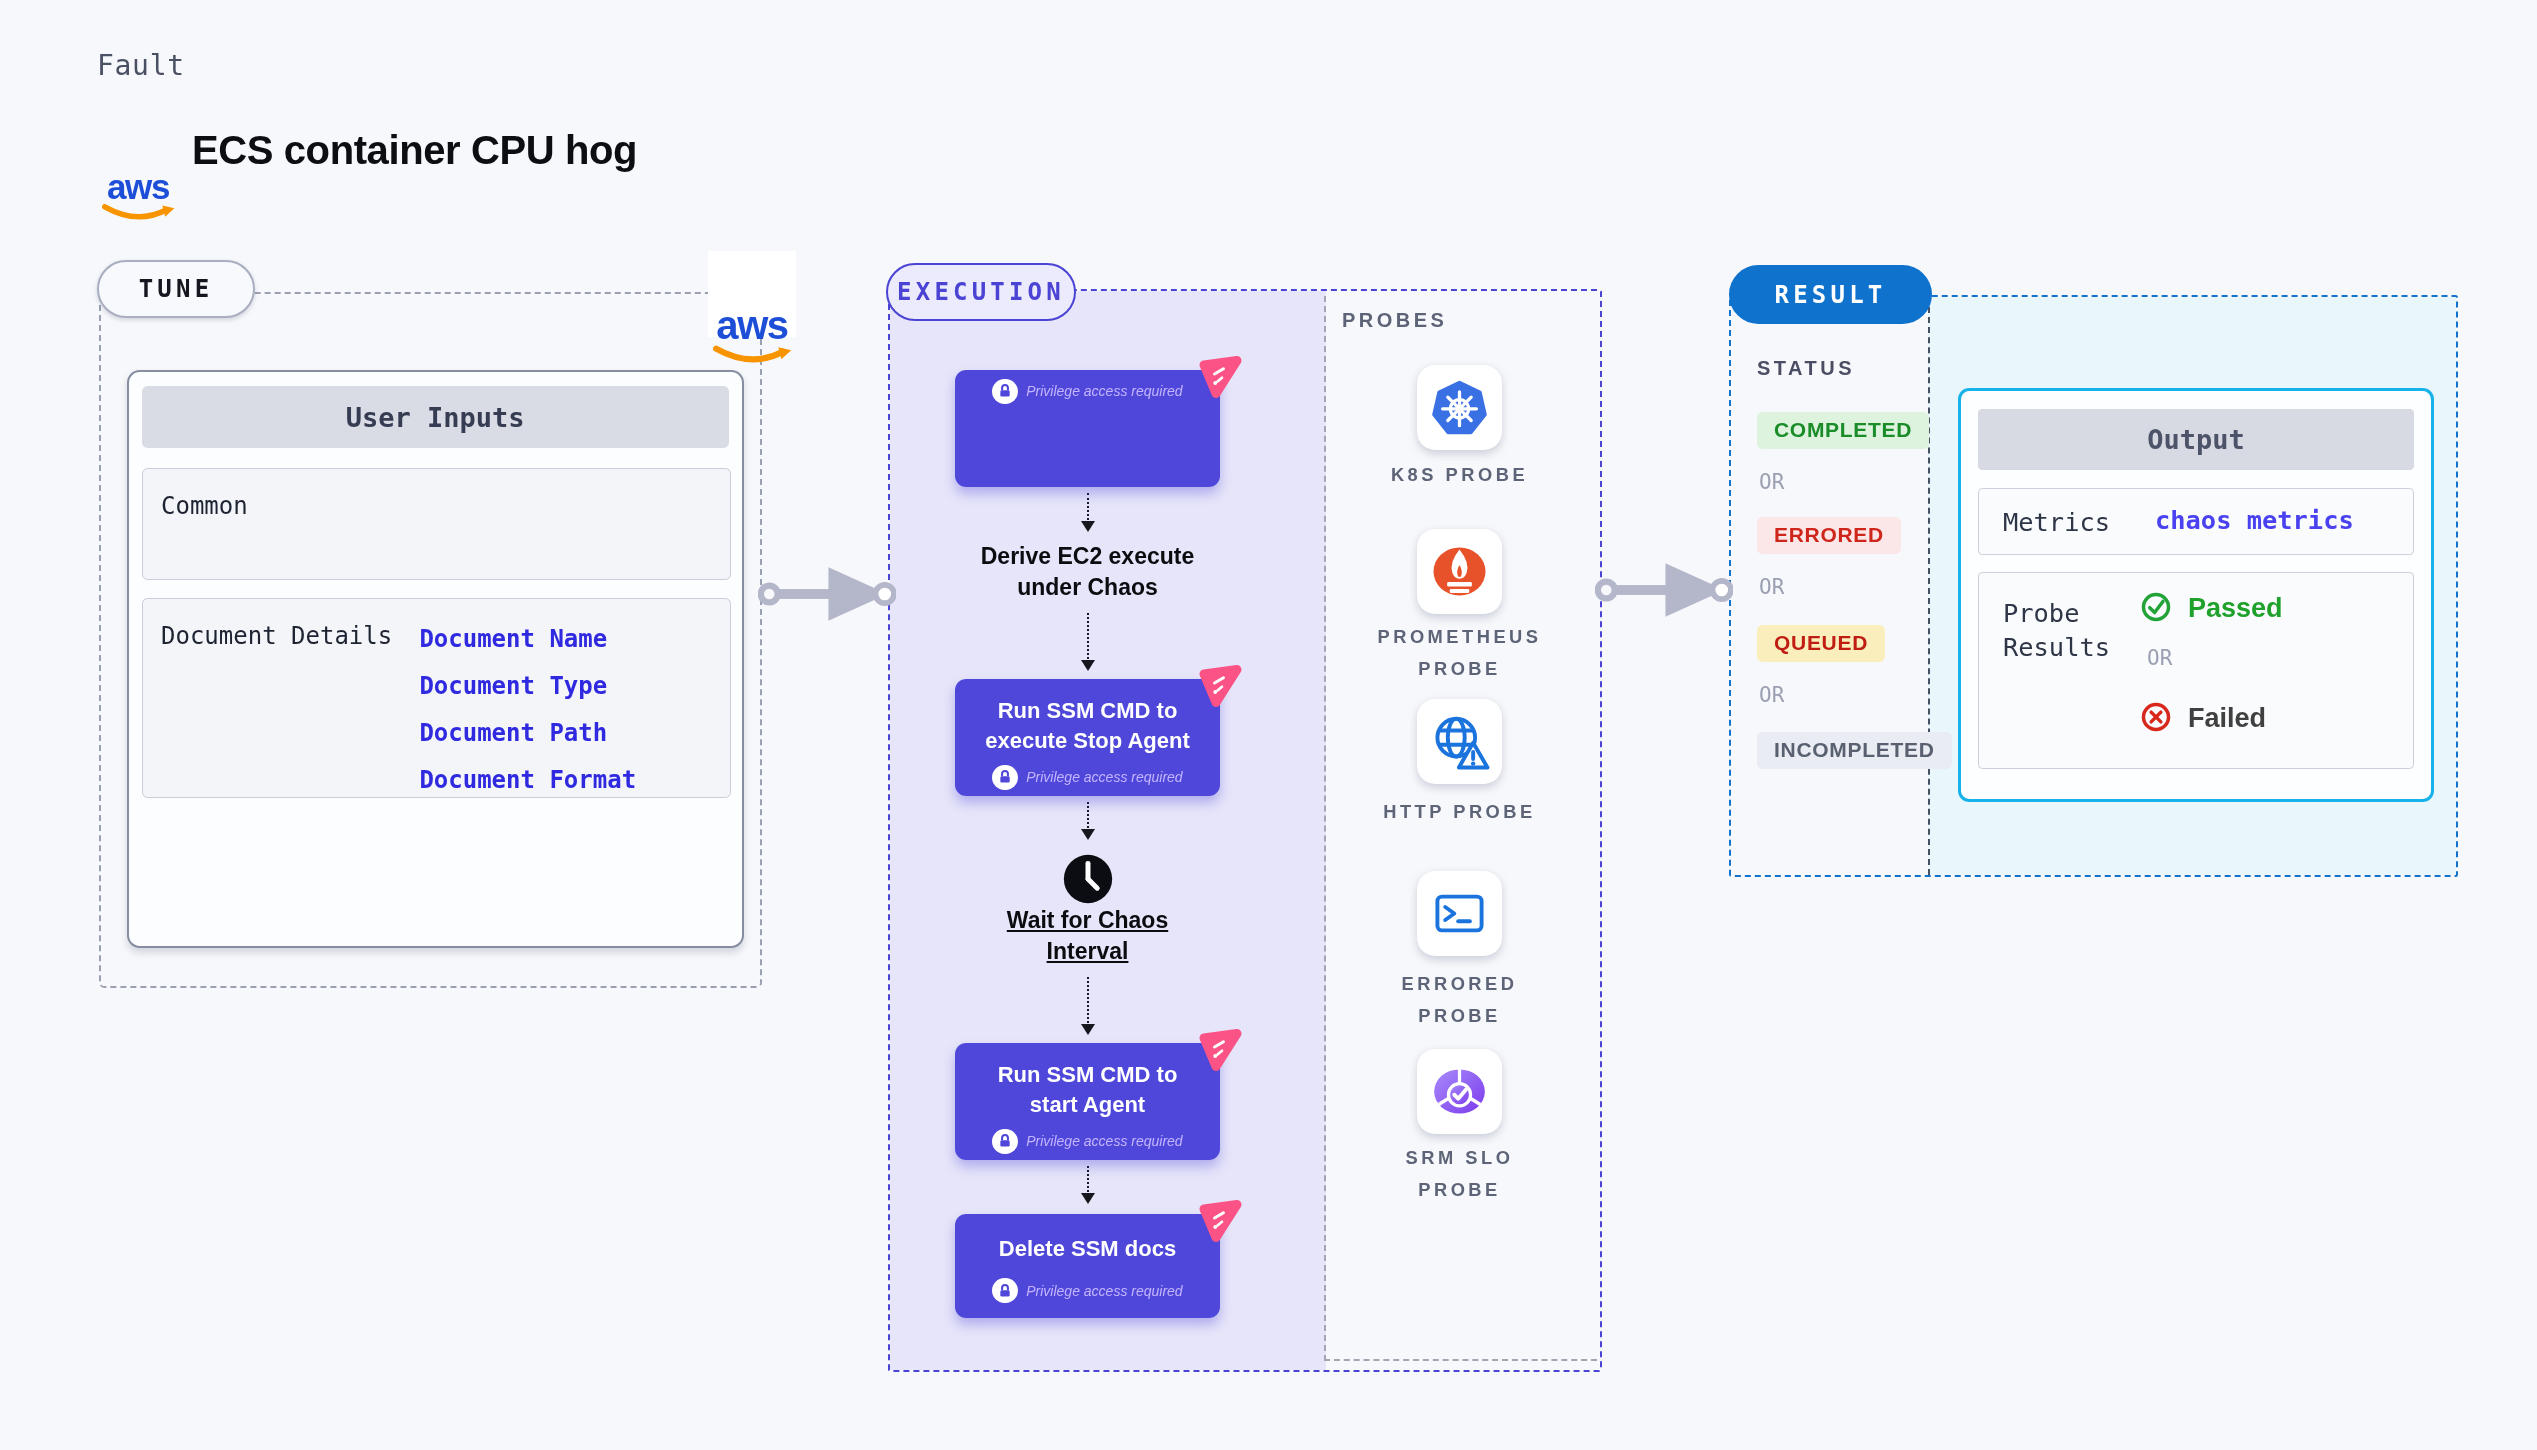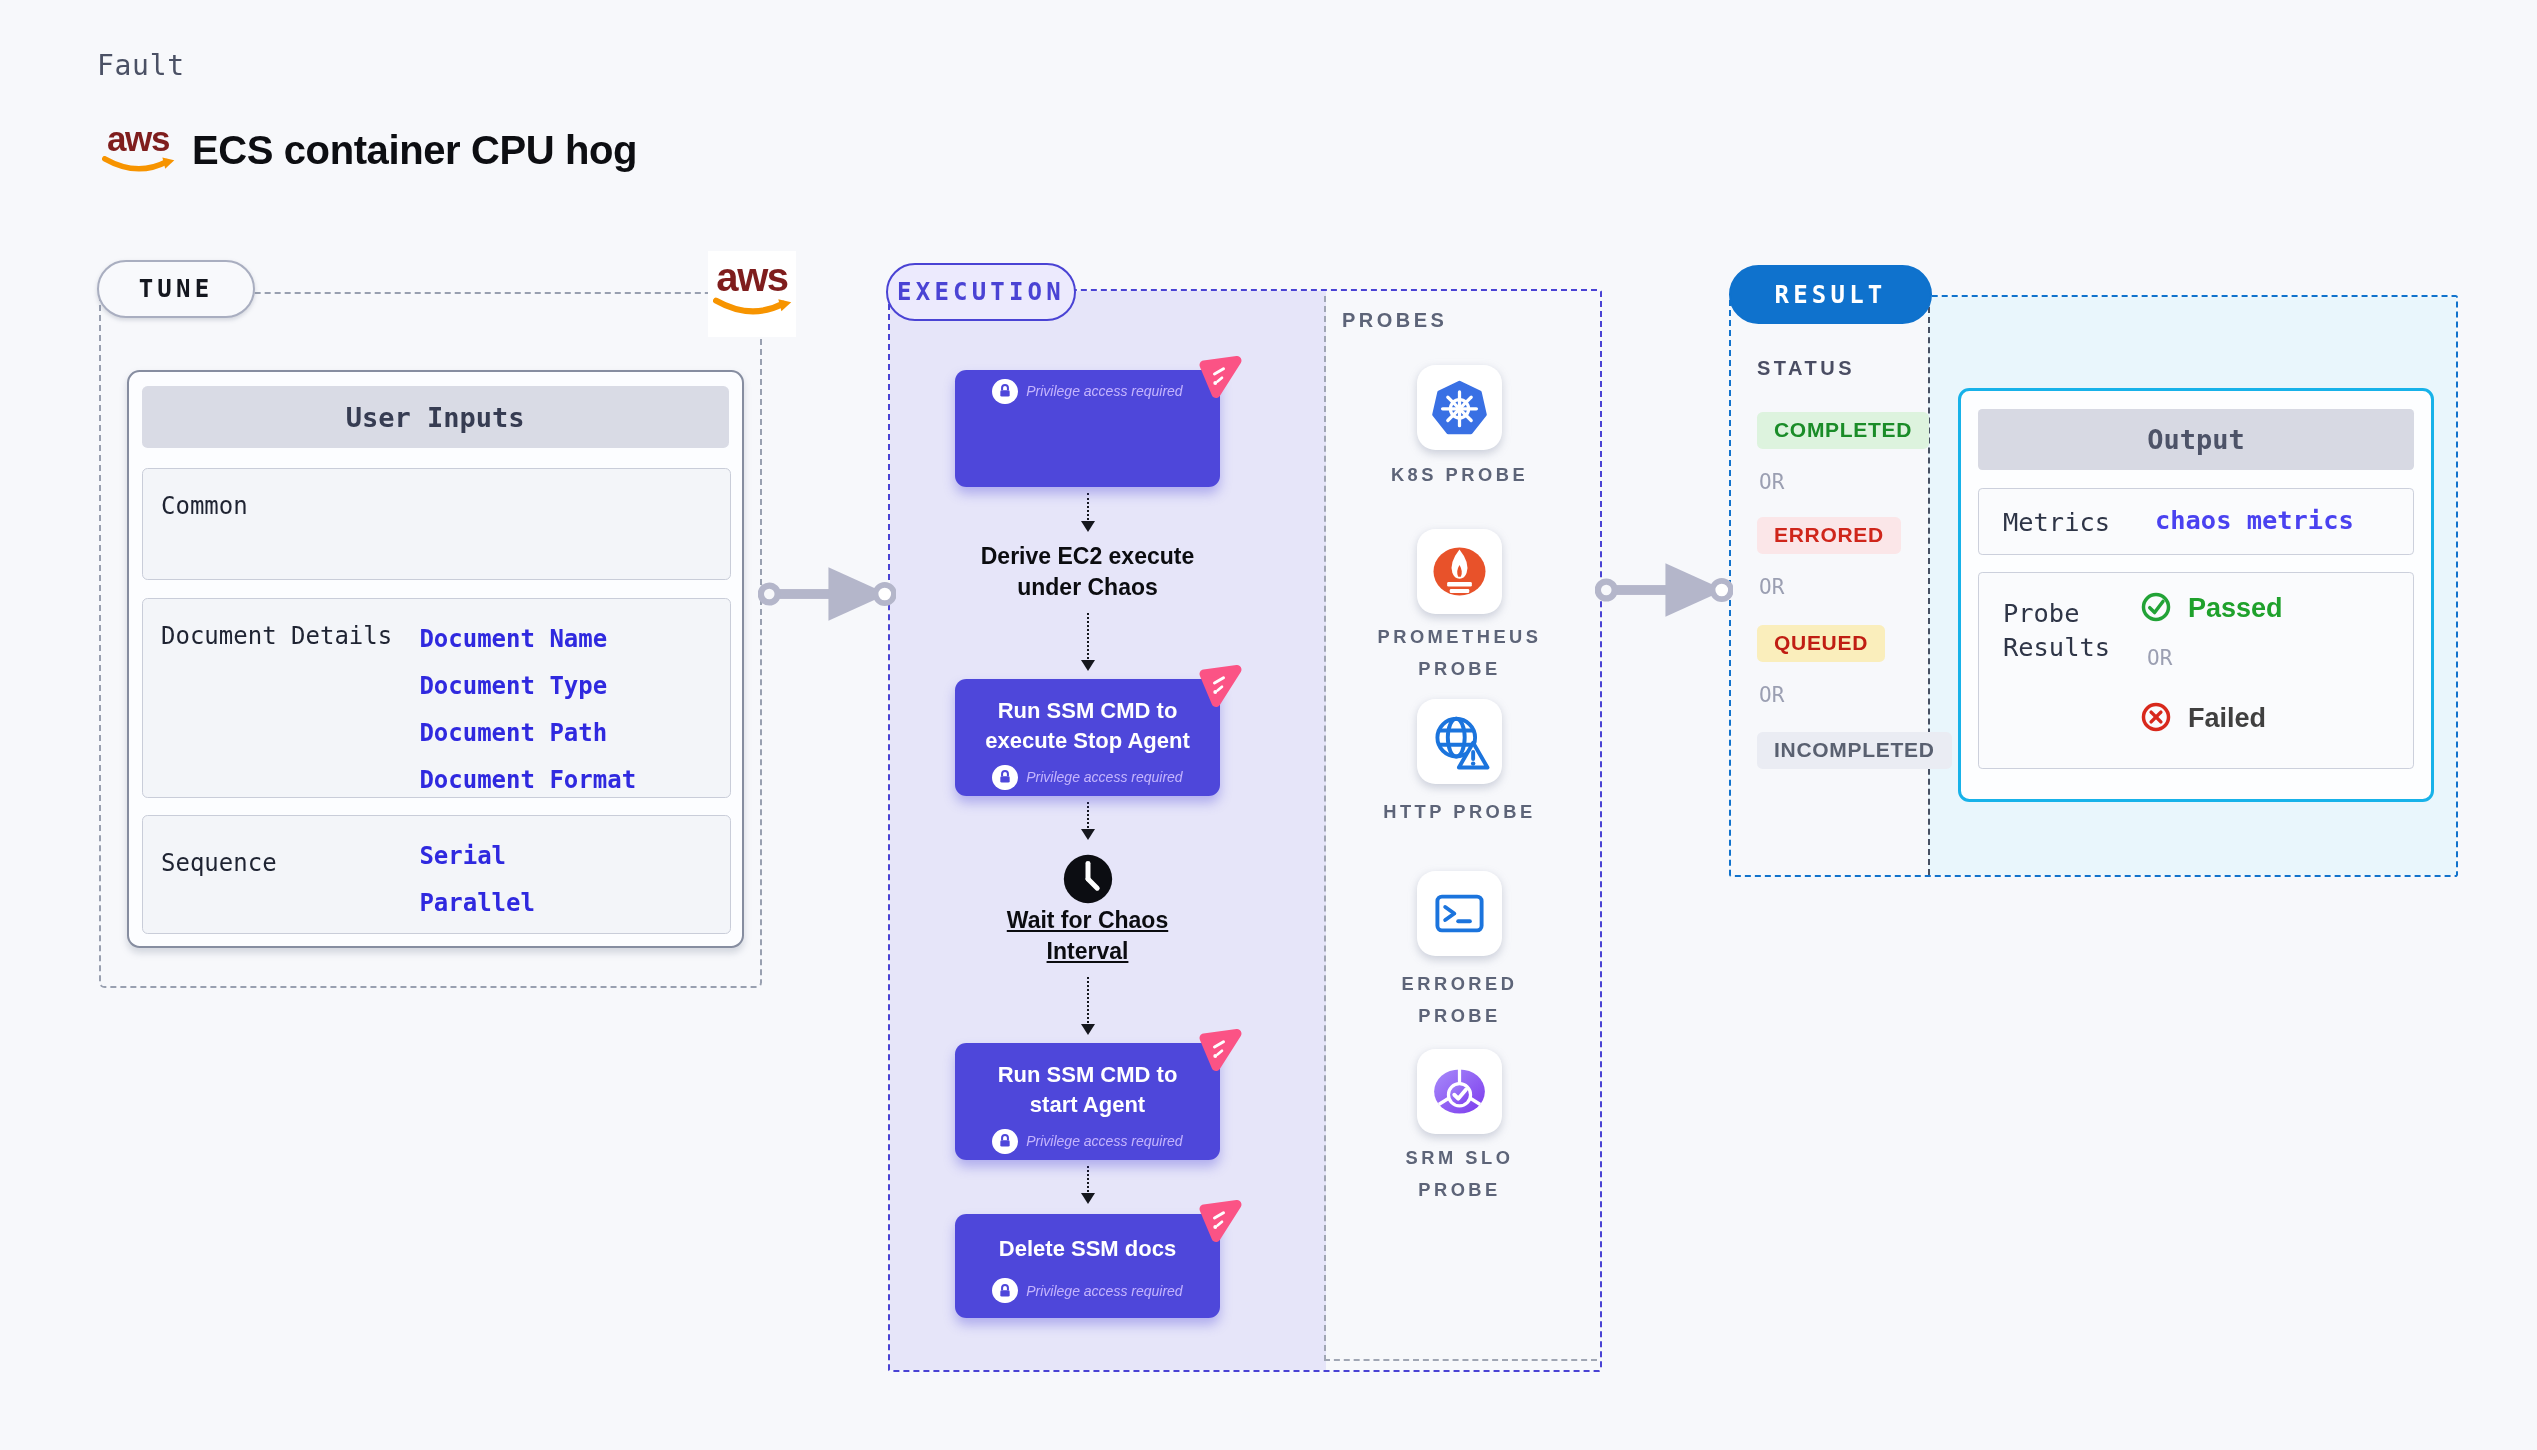--- a/index.html
+++ b/index.html
@@ -5,21 +5,21 @@
   html,body{margin:0;padding:0;background:#f7f8fb;}
   #stage{position:relative;width:2538px;height:1451px;background:#f7f8fb;overflow:hidden;
          font-family:"Liberation Sans",sans-serif;border-radius:11px;}
   .abs{position:absolute;}
   .mono{font-family:"DejaVu Sans Mono","Liberation Mono",monospace;}
 
   
   .kicker{font-size:28px;color:#4b5165;font-weight:500;letter-spacing:0.7px;}
   .page-title{font-size:40px;font-weight:700;color:#0d0e12;letter-spacing:-0.4px;}
   .aws-logo{display:flex;flex-direction:column;align-items:center;line-height:1;}
-  .aws-word{font-weight:700;color:#7f1d1d;letter-spacing:-1.4px;}
+  .aws-word{font-weight:700;color:#1d4ed8;letter-spacing:-1.4px;margin-top:48px;}
 
   
   .pill{display:flex;align-items:center;justify-content:center;border-radius:31px;
         font-weight:700;font-size:24px;letter-spacing:4.2px;z-index:6;}
   .pill-tune{background:#f8f9fc;border:2.1px solid #a9aec0;color:#14171f;box-shadow:0 2.1px 4.2px rgba(100,108,130,.25);}
   .pill-exec{background:#eceafd;border:2.8px solid #4a43d4;color:#4a43d4;}
   .pill-result{background:#0f72cd;border:2.8px solid #0f72cd;color:#ffffff;}
 
   
   .frame{border-radius:5.6px;z-index:1;}
@@ -121,27 +121,20 @@
     <div class="abs ui-row" style="left:12.7px;top:226px;width:587px;height:198px;">
       <div class="ui-row-label mono">Document Details</div>
       <div class="ui-row-vals">
         <div class="ui-val mono">Document Name</div>
         <div class="ui-val mono">Document Type</div>
         <div class="ui-val mono">Document Path</div>
         <div class="ui-val mono">Document Format</div>
       </div>
     </div>
 
-    <div class="abs ui-row" style="left:12.7px;top:443px;width:587px;height:117px;">
-      <div class="ui-row-label mono" style="padding-top:31px;">Sequence</div>
-      <div class="ui-row-vals">
-        <div class="ui-val mono">Serial</div>
-        <div class="ui-val mono">Parallel</div>
-      </div>
-    </div>
   </div>
 
   <svg class="abs big-arrow" style="left:758px;top:560px;" width="138" height="68" viewBox="0 0 196 96">
     <rect x="16" y="41" width="86" height="14" fill="#b4b6ca"></rect>
     <polygon points="100,10 100,86 184,48" fill="#b4b6ca"></polygon>
     <circle cx="16" cy="48" r="12" fill="#f7f8fb" stroke="#b4b6ca" stroke-width="9"></circle>
     <circle cx="180" cy="48" r="13" fill="#ffffff" stroke="#b4b6ca" stroke-width="8"></circle>
   </svg>
 
   <div class="abs frame frame-exec" style="left:888px;top:289px;width:710px;height:1079px;border-radius:2.8px;">

